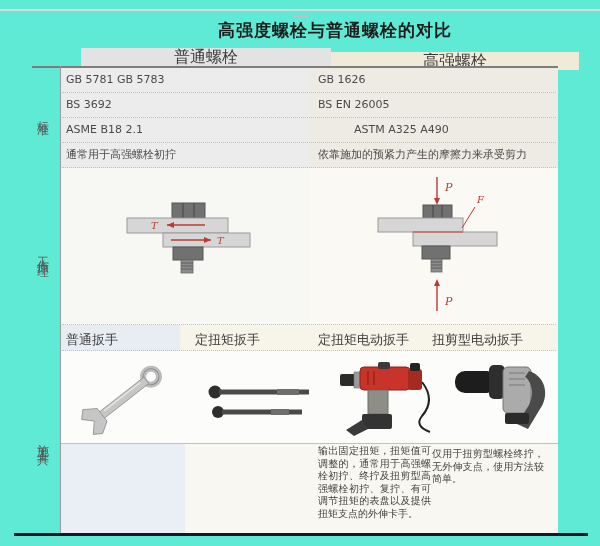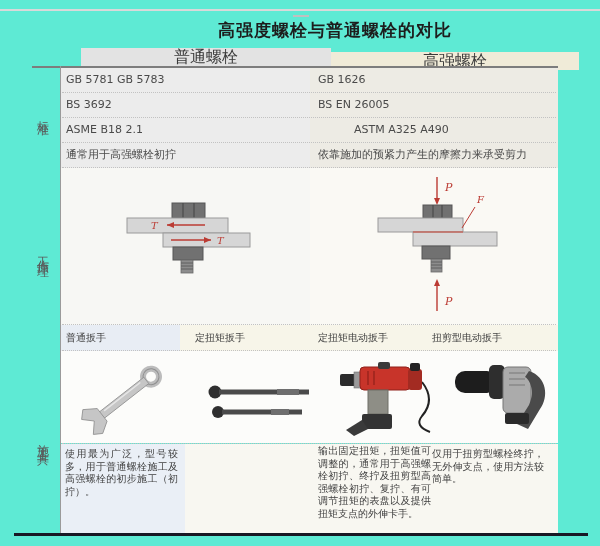--- a/index.html
+++ b/index.html
@@ -9,21 +9,21 @@
   }
   .abs{position:absolute;}
   .page-title{font-size:17px;font-weight:bold;color:#1d1d1d;text-align:center;letter-spacing:1px;}
   .col-header{font-size:16px;color:#3a3a3a;text-align:center;line-height:18px;margin-left:21px;}
   .cell-text{font-size:11px;color:#4a4a4a;line-height:14px;white-space:nowrap;}
   .vlabel{
     writing-mode:vertical-rl;text-orientation:upright;
     font-size:12px;color:#5a5a5a;letter-spacing:3px;text-align:center;
   }
   .dotted{height:0;border-top:1px dotted #c2c2c2;}
-  .tool-label{font-size:10px;color:#3d3d3d;white-space:nowrap;}
+  .tool-label{font-size:13px;color:#3d3d3d;white-space:nowrap;}
   .tool-desc{font-size:10px;line-height:12.5px;color:#3f3f3f;text-align:justify;}
   .hline-dark{background:#7d7d7d;}
   .vline{background:#9a9a9a;}
   svg text.force{font-family:"DejaVu Serif","Liberation Serif",serif;font-style:italic;}
 </style>
 </head>
 <body>
 
 <div id="canvas">
 
@@ -163,19 +163,18 @@
       <rect x="34" y="10" width="16" height="34" rx="5" fill="#2e2e2e"></rect>
       <rect x="48" y="12" width="28" height="46" rx="5" fill="#ababab" stroke="#777" stroke-width="1"></rect>
       <line x1="54" y1="18" x2="70" y2="18" stroke="#888" stroke-width="1.5"></line>
       <line x1="54" y1="24" x2="70" y2="24" stroke="#888" stroke-width="1.5"></line>
       <line x1="54" y1="30" x2="70" y2="30" stroke="#888" stroke-width="1.5"></line>
       <path d="M74 16 C92 22 94 42 85 54 L73 74 L62 69 L74 50 C79 40 77 26 70 22 Z" fill="#4a4a4a"></path>
       <rect x="50" y="58" width="24" height="11" rx="2" fill="#2a2a2a"></rect>
     </svg>
   </div>
 
-  <div class="abs tool-desc" style="left:65px;top:448px;width:113px;">使用最为广泛，型号较多，用于普通螺栓施工及高强螺栓的初步施工（初拧）。</div>
   <div class="abs tool-desc" style="left:318px;top:446px;width:113px;font-family:Liberation Mono, monospace;">输出固定扭矩，扭矩值可调整的，通常用于高强螺栓初拧、终拧及扭剪型高强螺栓初拧、复拧、有可调节扭矩的表盘以及提供扭矩支点的外伸卡手。</div>
   <div class="abs tool-desc" style="left:432px;top:448px;width:112px;">仅用于扭剪型螺栓终拧，无外伸支点，使用方法较简单。</div>
 
   <div class="abs" style="left:14px;top:533px;width:574px;height:3px;background:#181824;"></div>
 
 </div>
 
 </body></html>

